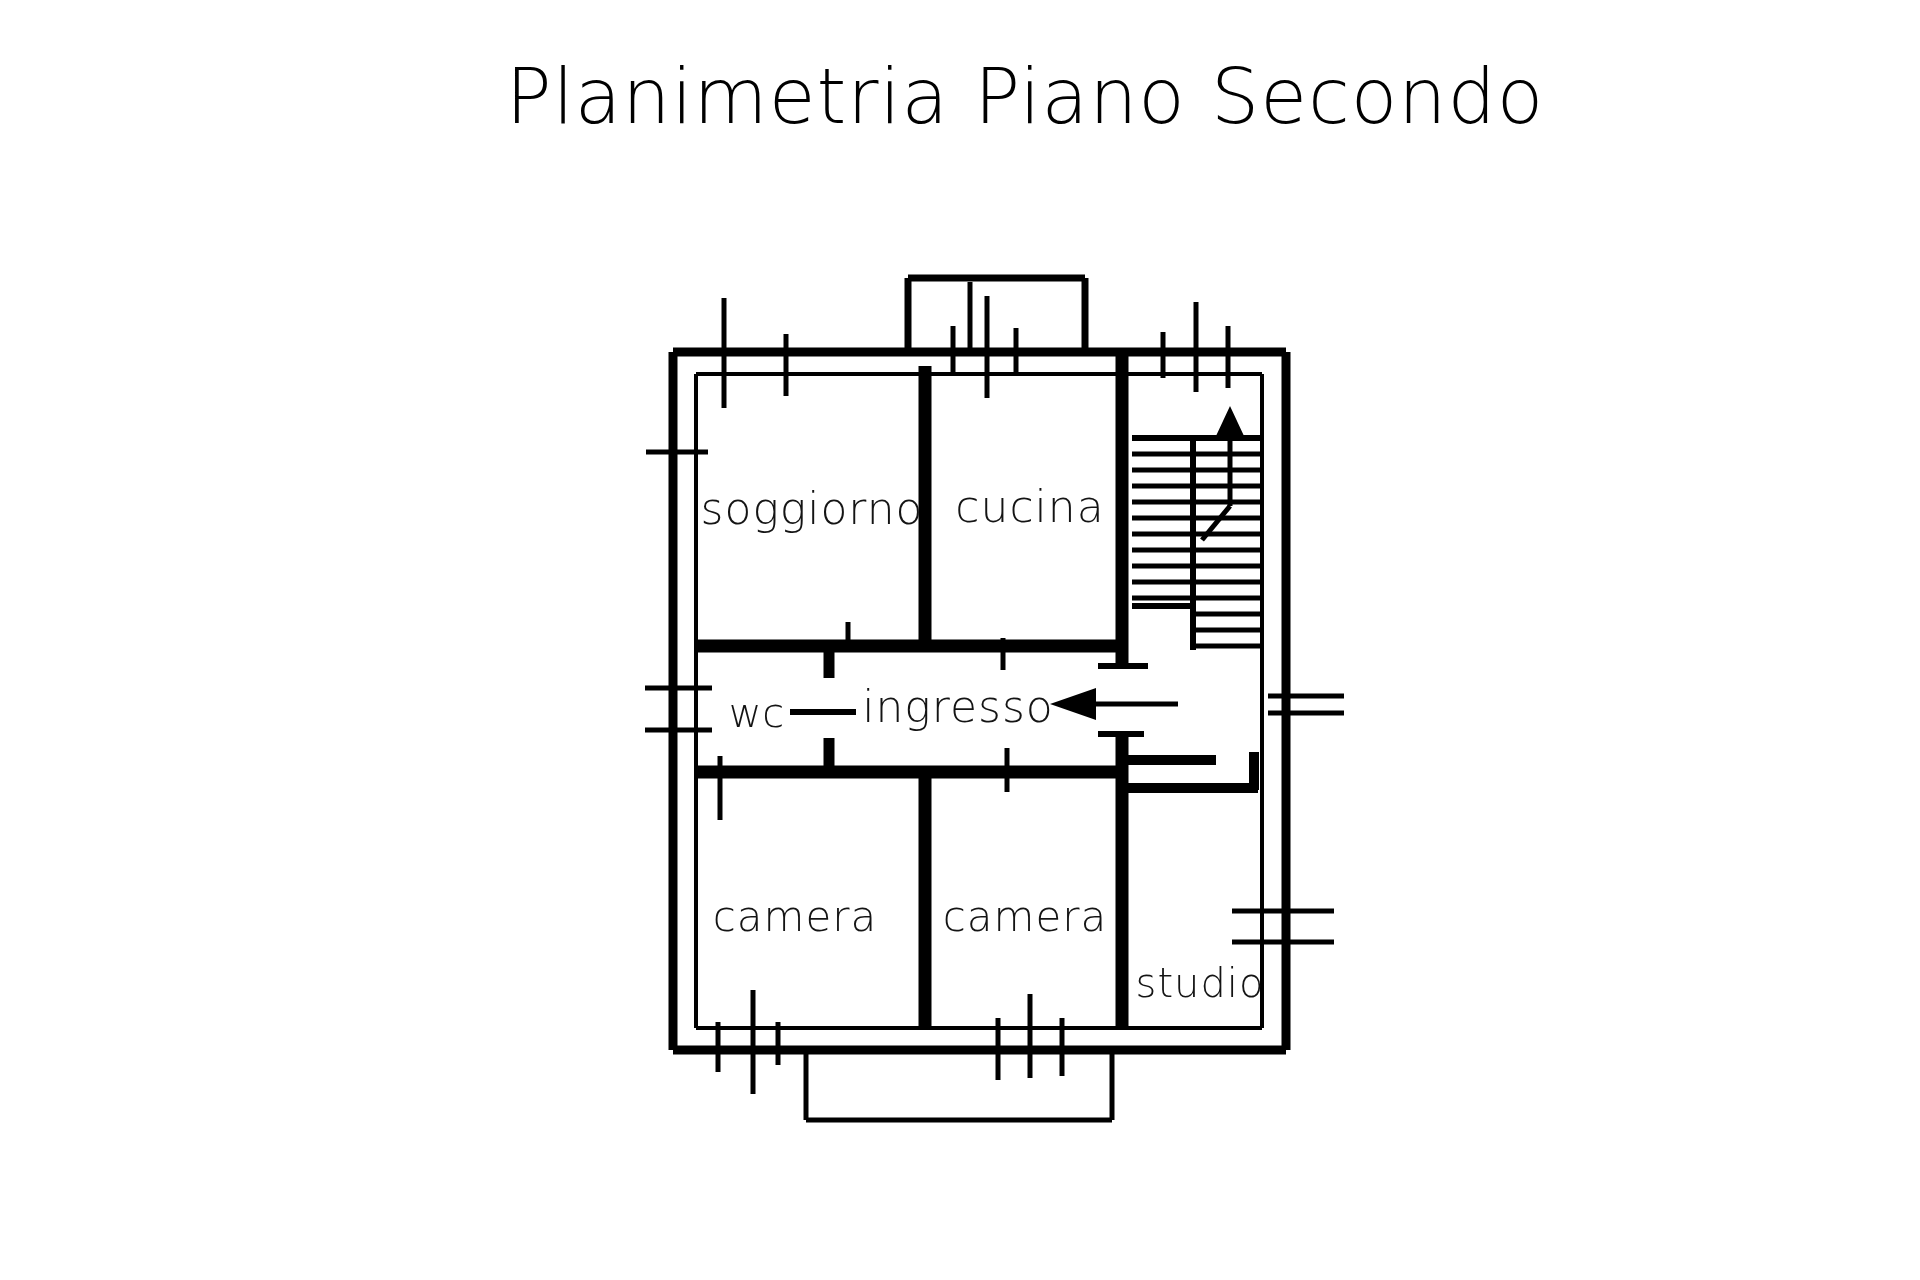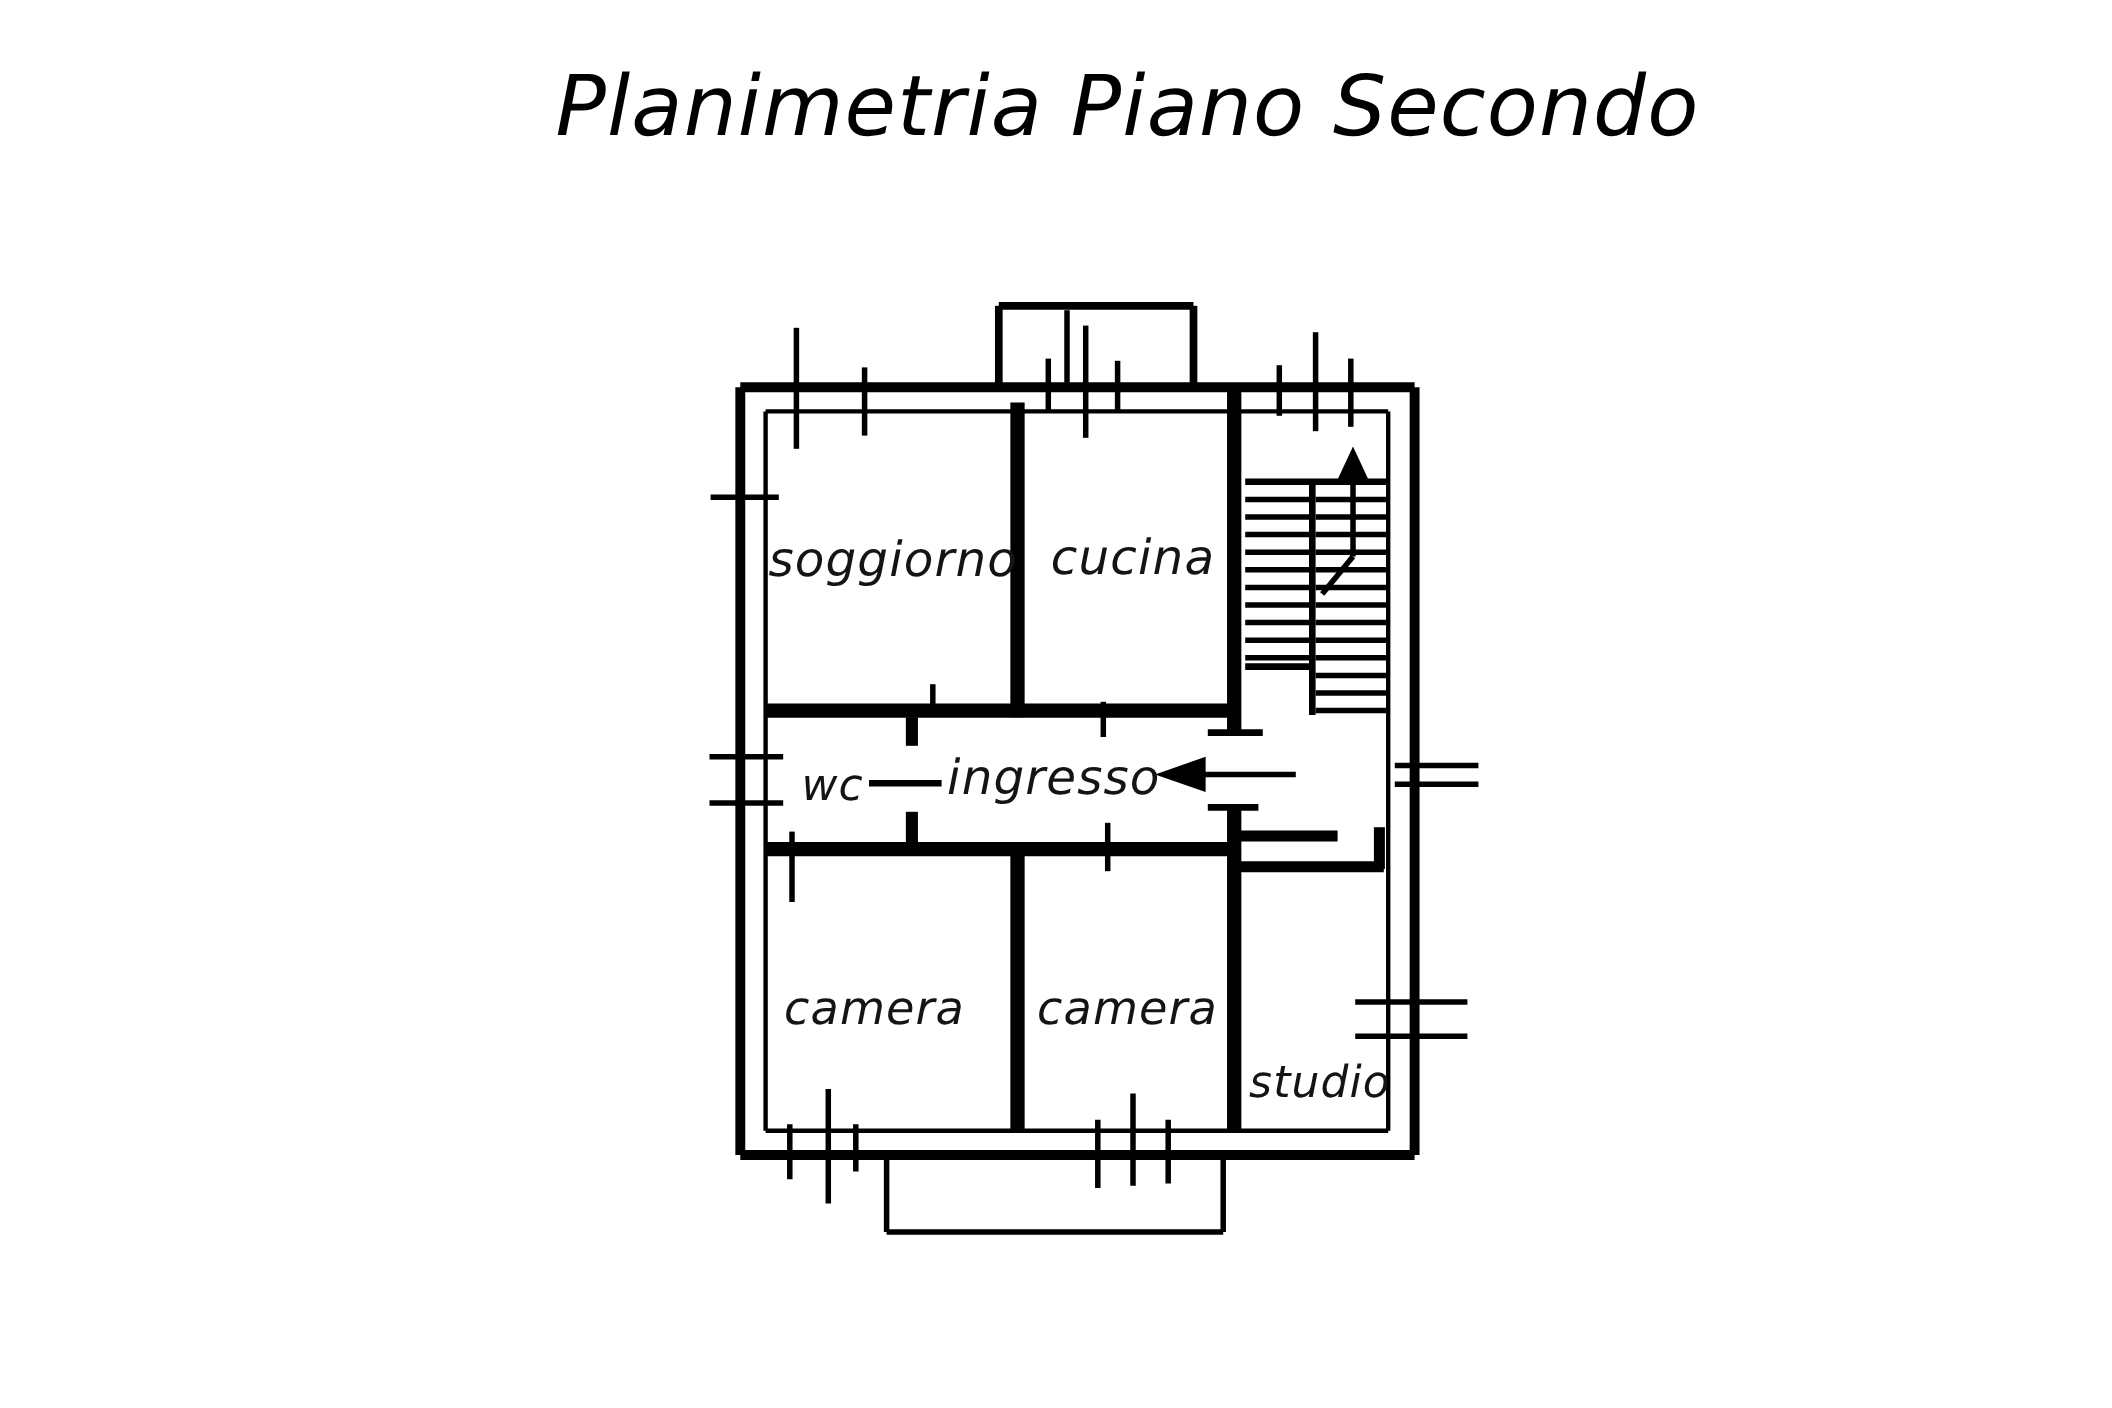--- a/index.html
+++ b/index.html
@@ -2,21 +2,20 @@
 <html><head>
 <meta charset="utf-8">
 <style>
   html,body{margin:0;padding:0;background:#ffffff;}
   .stage{
     position:relative;
     width:1920px;height:1135px;
     background:#ffffff;
     overflow:hidden;
     font-family:"DejaVu Sans", sans-serif;
-    font-style:italic;
   }
   .title{
     position:absolute;
     top:52px;
     left:1025px;
     transform:translateX(-50%);
     font-size:76px;
     font-weight:300;
     letter-spacing:1px;
     color:#000;

